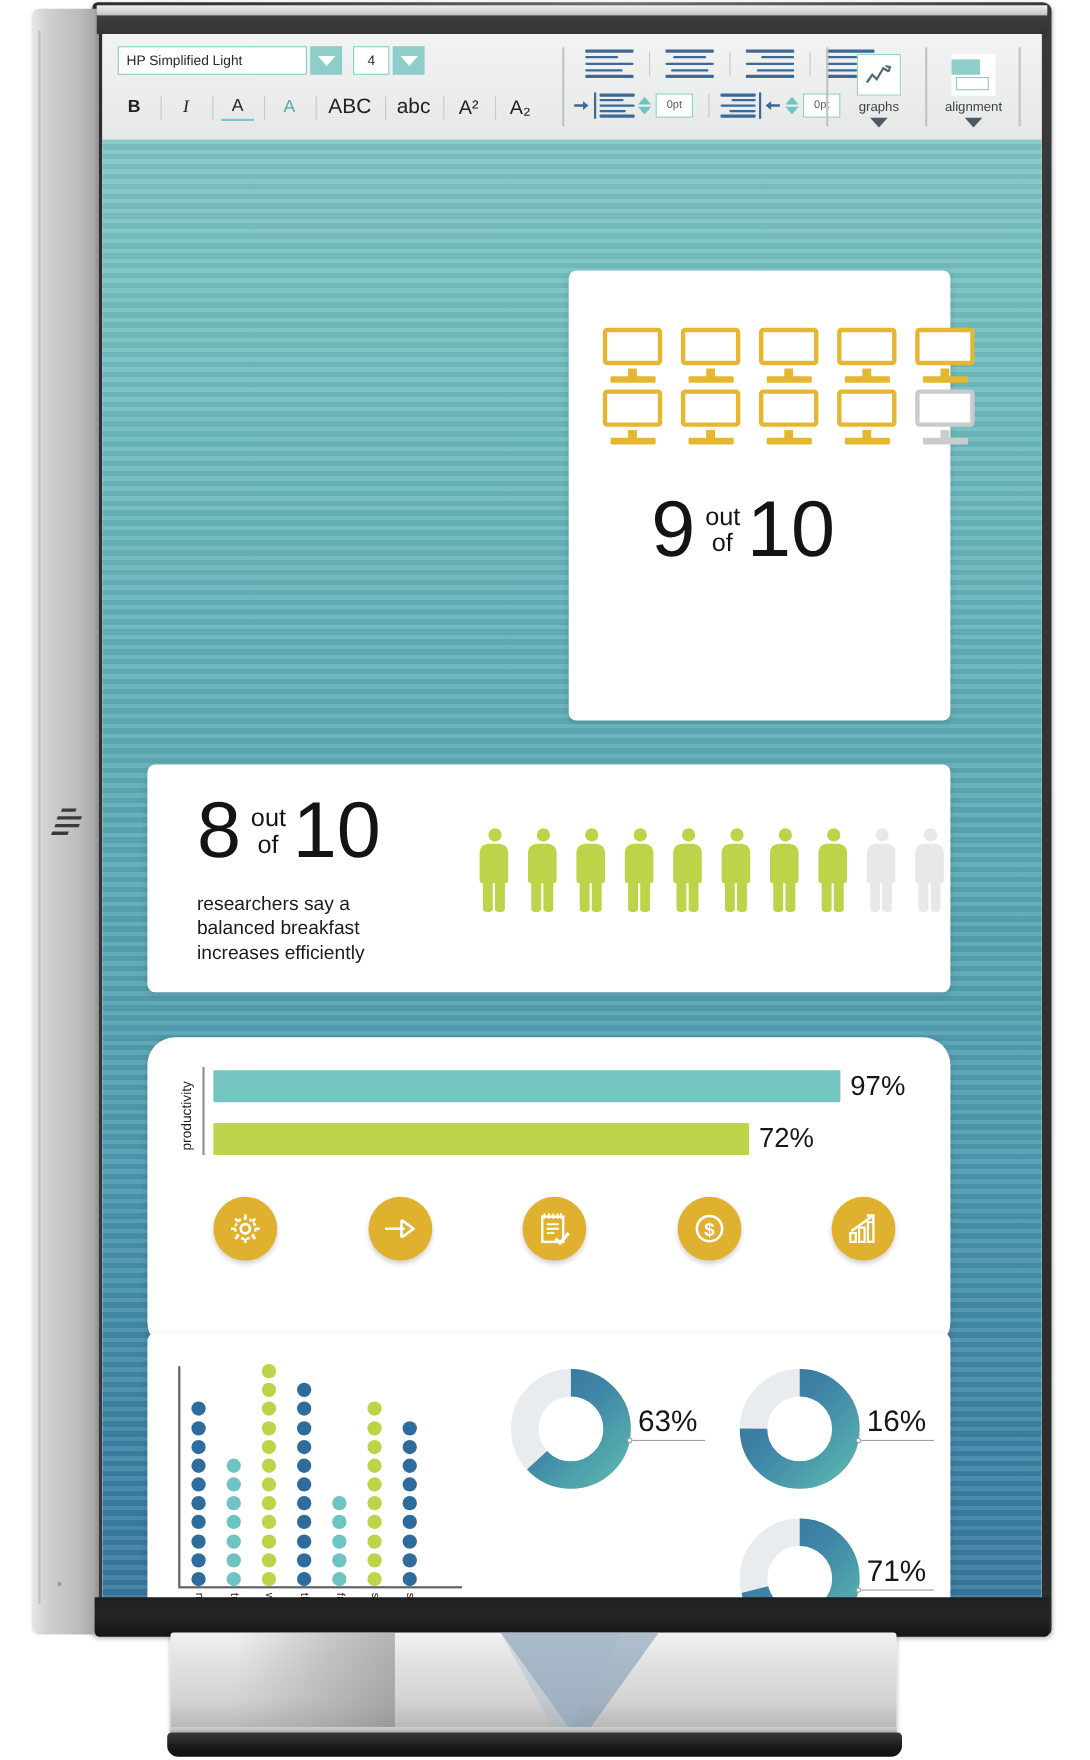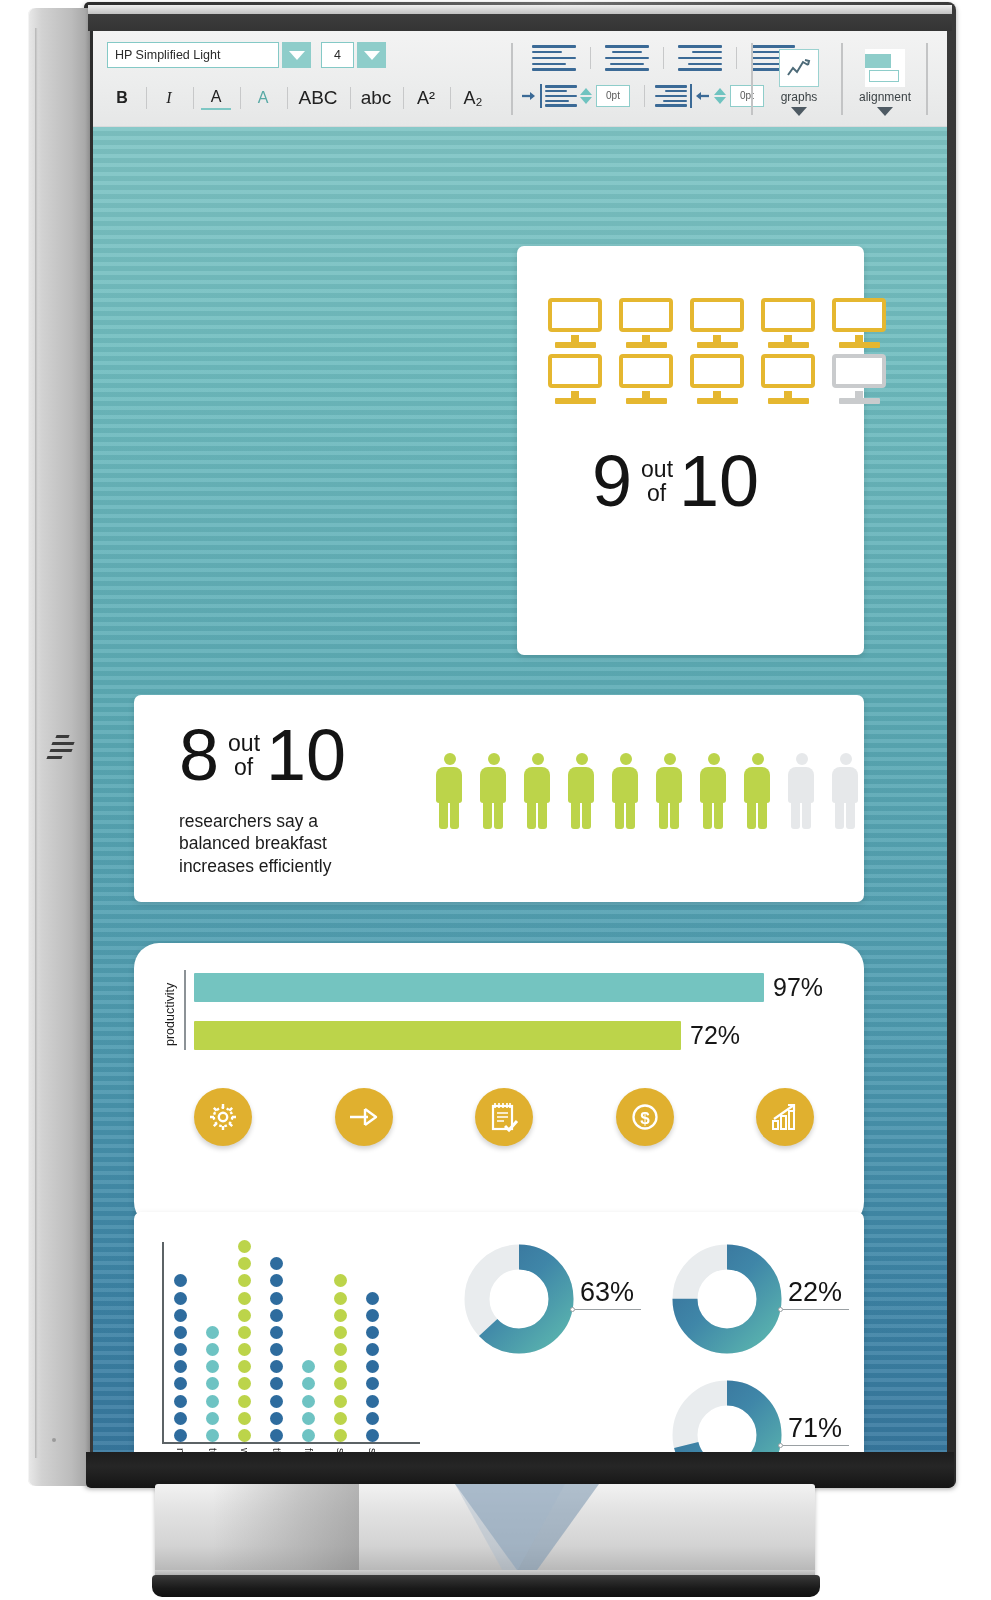--- a/index.html
+++ b/index.html
@@ -693,21 +693,21 @@
 
         <div style="position:absolute;left:538px;top:32px">
           <svg width="110" height="110" viewBox="0 0 110 110">
             <circle cx="55" cy="55" r="42" fill="none" stroke="#e9ecee" stroke-width="25"></circle>
             <circle cx="55" cy="55" r="42" fill="none" stroke="url(#dg)" stroke-width="25" stroke-dasharray="197.9 66" transform="rotate(-90 55 55)"></circle>
           </svg>
           <div style="position:absolute;left:106px;top:63px;display:flex;align-items:center">
             <span class="leader-dot"></span>
             <span class="leader" style="width:66px"></span>
           </div>
-          <div class="donut-pct" style="position:absolute;left:116px;top:33px">22%</div>
+          <div class="donut-pct" style="position:absolute;left:116px;top:33px">16%</div>
         </div>
 
 
         <div style="position:absolute;left:538px;top:168px">
           <svg width="110" height="110" viewBox="0 0 110 110">
             <circle cx="55" cy="55" r="42" fill="none" stroke="#e9ecee" stroke-width="25"></circle>
             <circle cx="55" cy="55" r="42" fill="none" stroke="url(#dg)" stroke-width="25" stroke-dasharray="187.4 76.5" transform="rotate(-90 55 55)"></circle>
           </svg>
           <div style="position:absolute;left:106px;top:63px;display:flex;align-items:center">
             <span class="leader-dot"></span>

